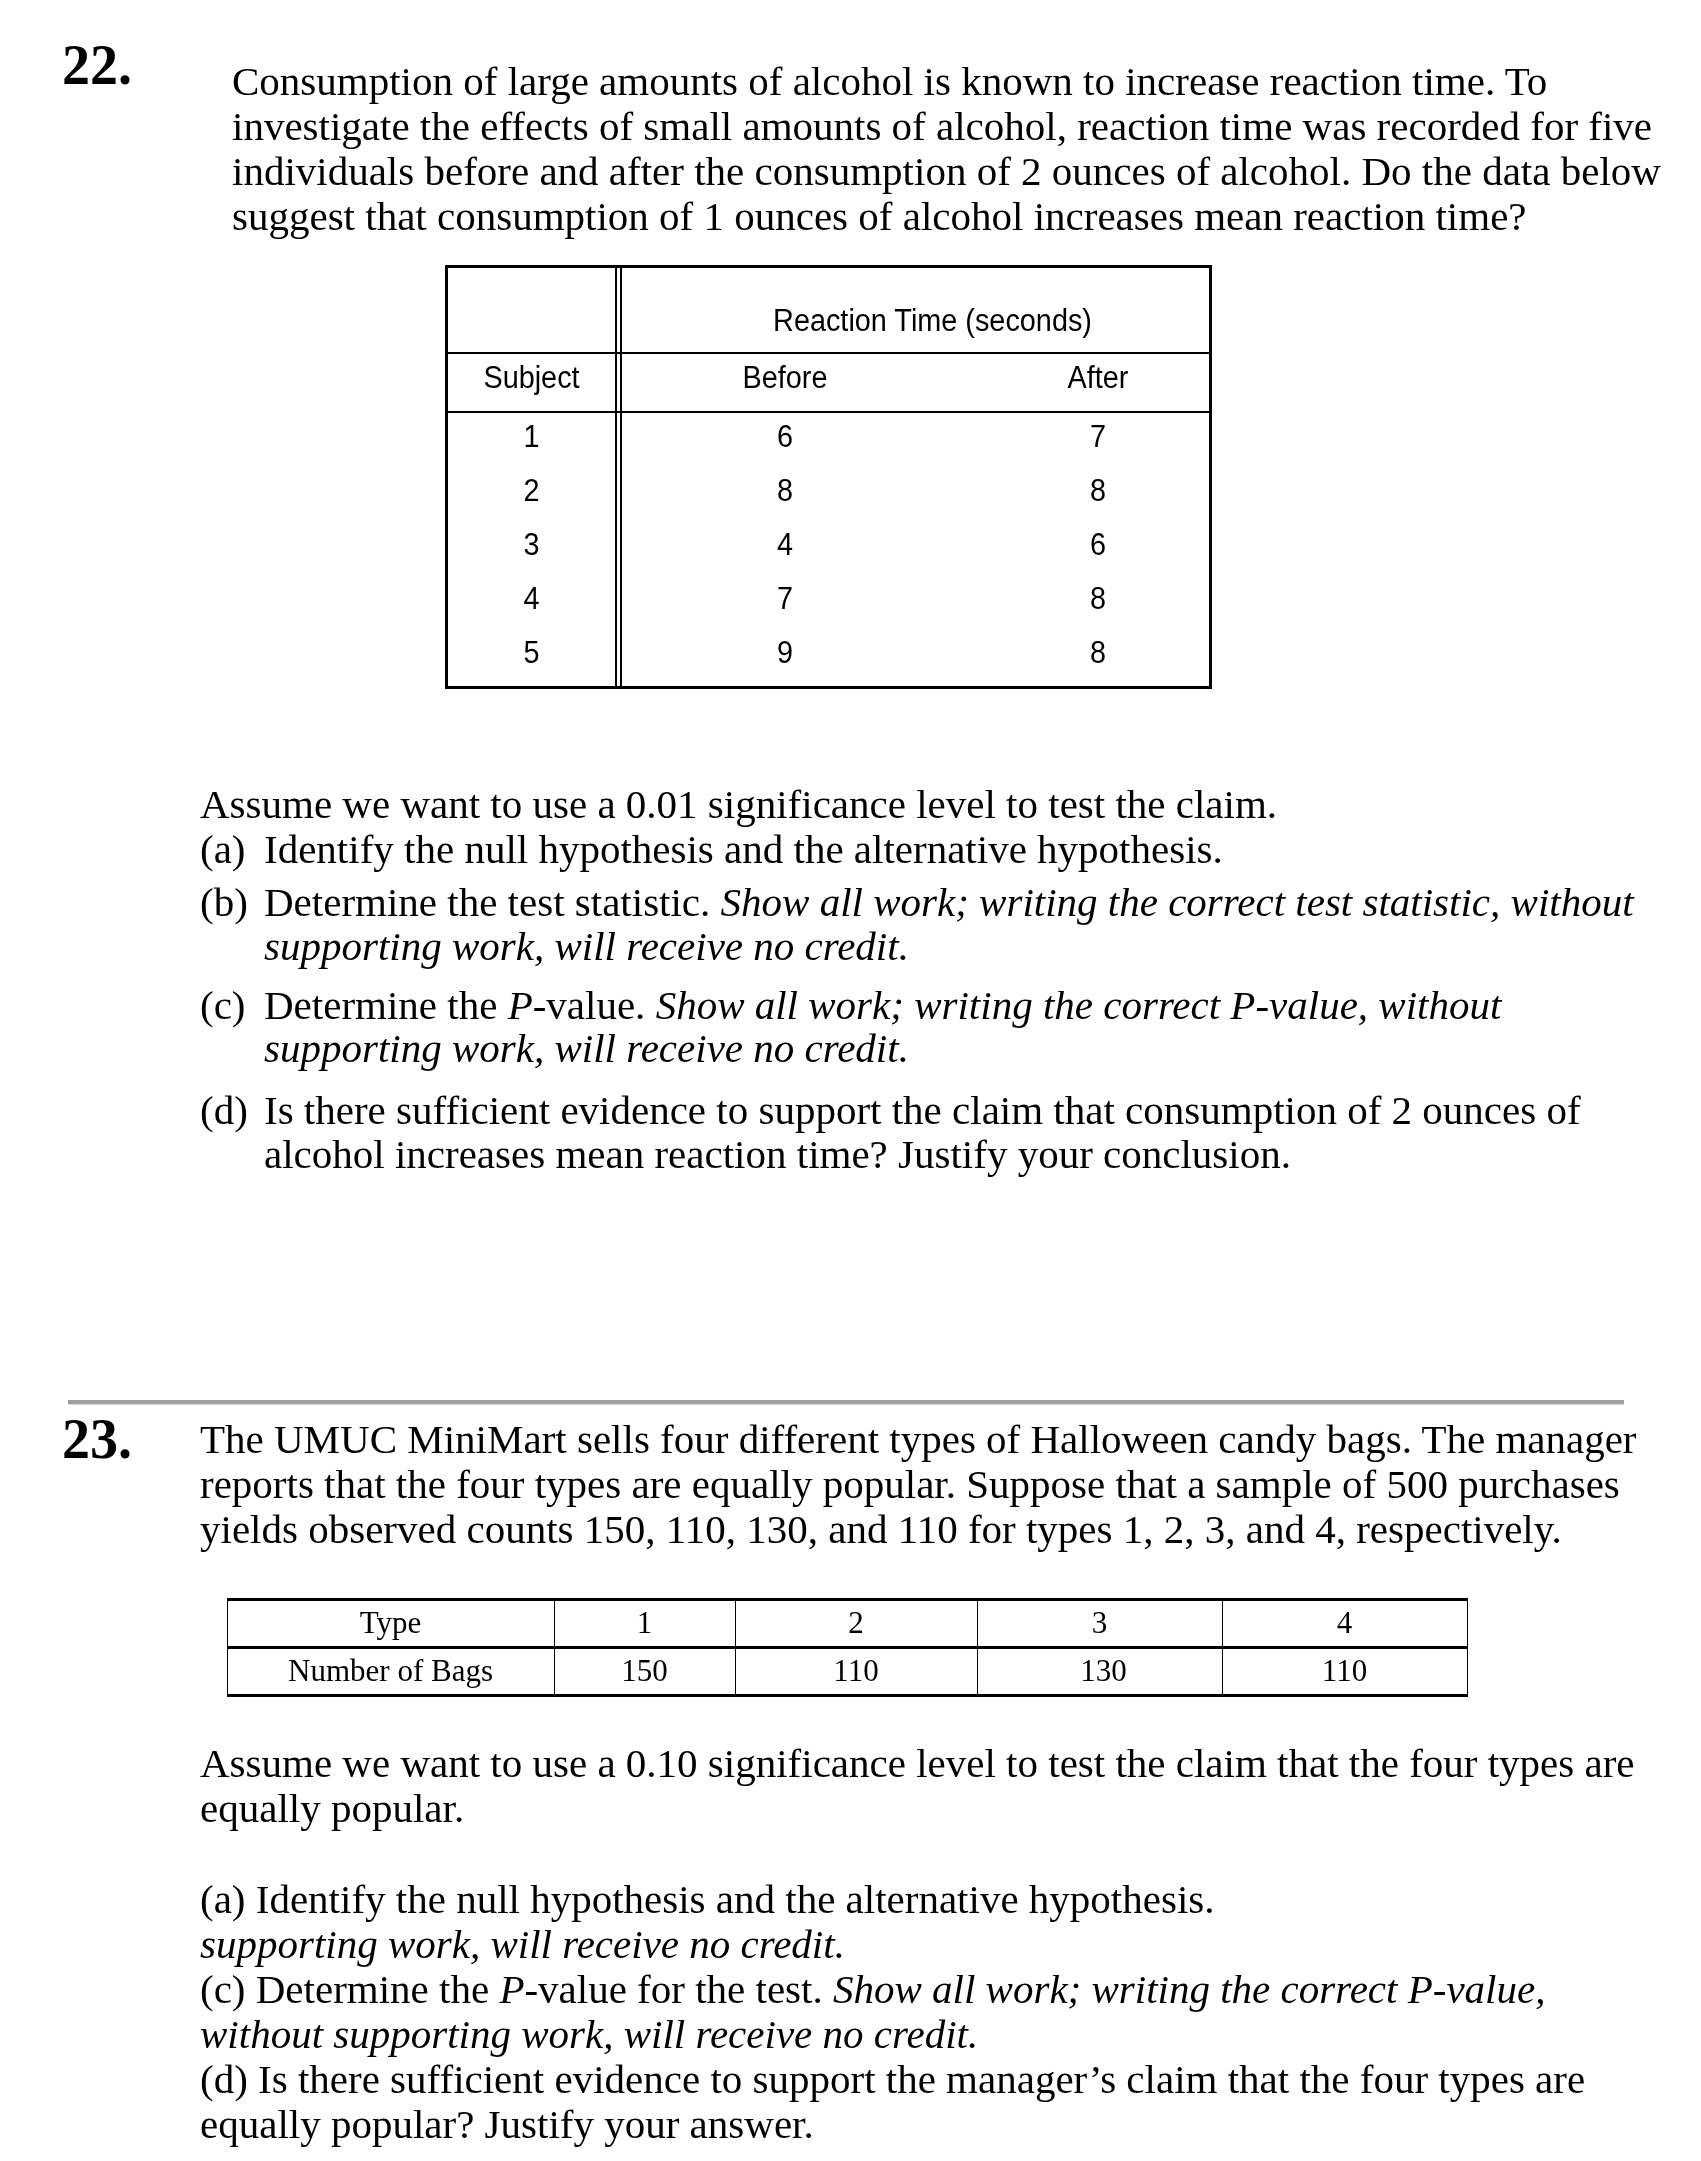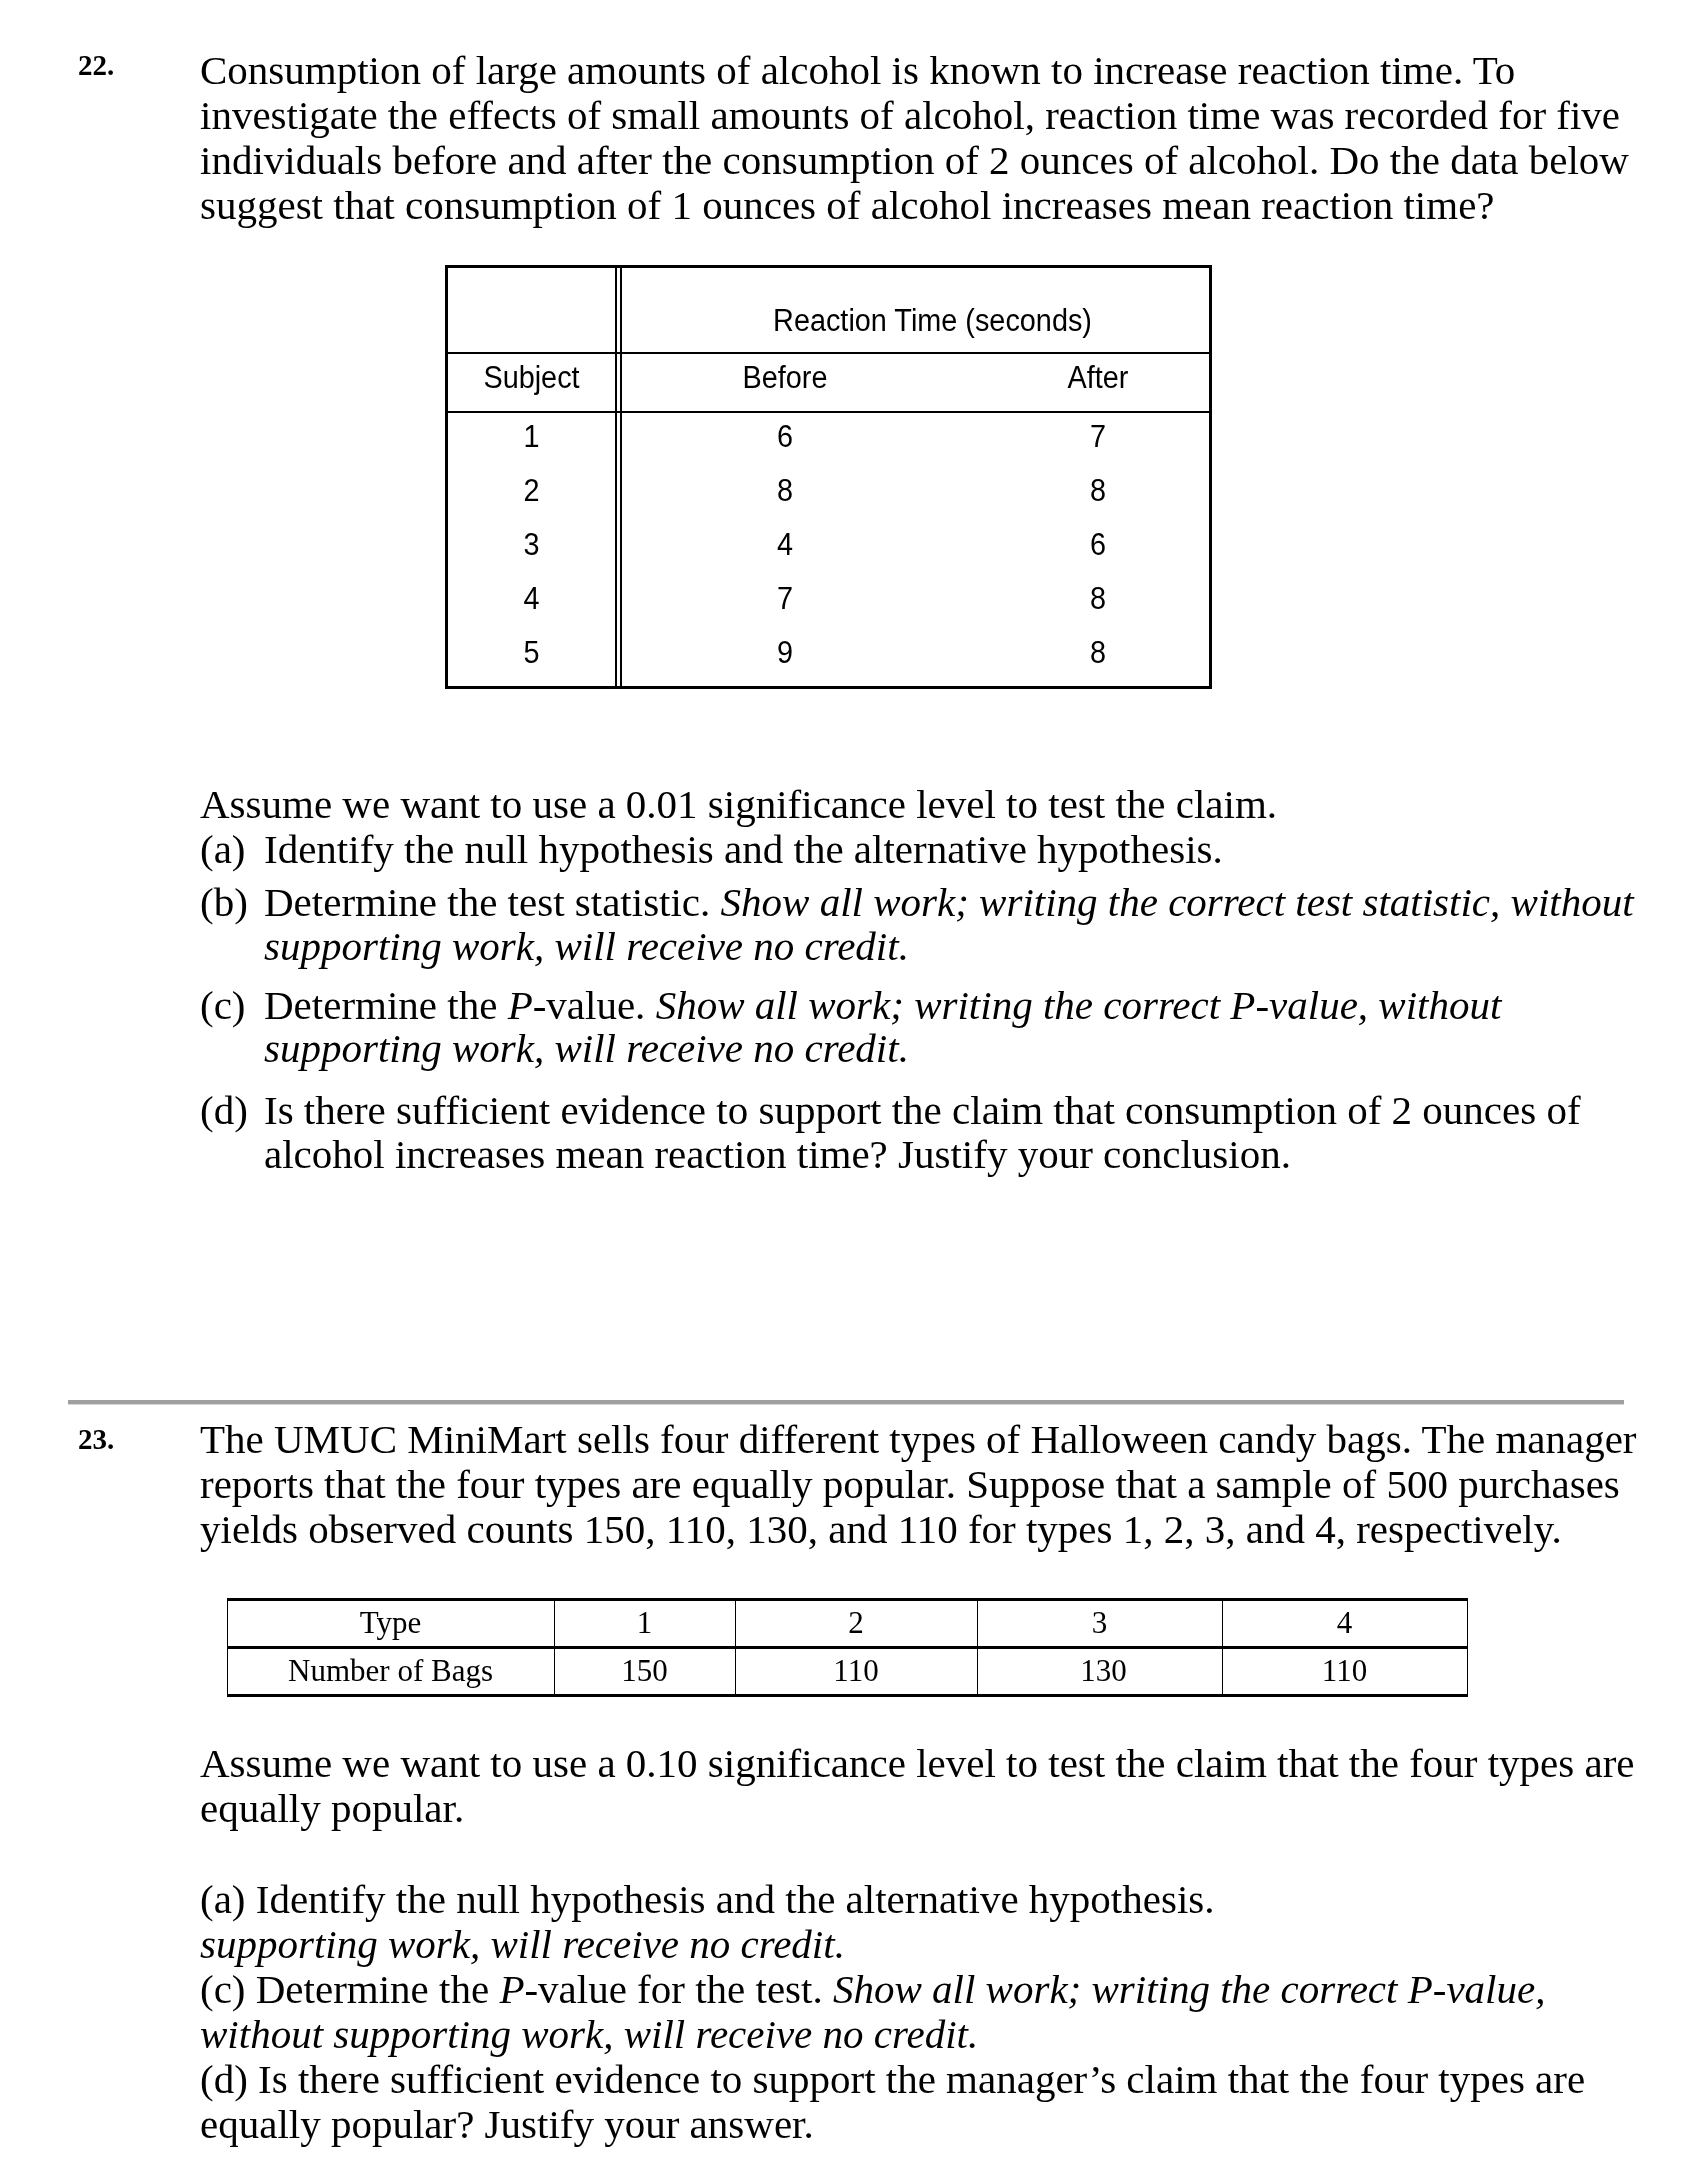--- a/index.html
+++ b/index.html
@@ -1,17 +1,17 @@
 <!DOCTYPE html>
 <html style="font-size:7px"><head>
 <meta charset="utf-8">
 <style>
   html, body { margin: 0; padding: 0; background: #ffffff; }
   body { width: 1702px; height: 2286px; position: relative; overflow: hidden; color: #000; }
-  .qnum { position: absolute; left: 78px; font-family: "Liberation Serif", serif; font-weight: bold; font-size: 29px; line-height: 45px; }
+  .qnum { position: absolute; left: 62px; font-family: "Liberation Serif", serif; font-weight: bold; font-size: 56px; line-height: 45px; }
   .para { position: absolute; left: 200px; width: 1435px; font-family: "Liberation Serif", serif; font-size: 41px; line-height: 45px; white-space: nowrap; }
   .line { display: block; height: 45px; }
   .it { font-style: italic; }
   .sub { position: absolute; left: 200px; font-family: "Liberation Serif", serif; font-size: 41px; line-height: 45px; white-space: nowrap; }
   .sub .lbl { position: absolute; left: 0; }
   .sub .txt { position: absolute; left: 64px; }
   
   #t1 { position: absolute; left: 445px; top: 265px; width: 767px; height: 424px; box-sizing: border-box; border: 3.9px solid #000; }
   #t1 .vd1 { position: absolute; left: 167px; top: 0; bottom: 0; width: 2.2px; background: #000; }
   #t1 .vd2 { position: absolute; left: 172px; top: 0; bottom: 0; width: 2.2px; background: #000; }
@@ -22,21 +22,21 @@
   #t2 .hb { position: absolute; left: 0; right: 0; height: 2.6px; background: #000; }
   #t2 .vb { position: absolute; top: 0; bottom: 0; width: 1.3px; background: #000; }
   #t2 .c { position: absolute; font-family: "Liberation Serif", serif; font-size: 31px; line-height: 45px; text-align: center; white-space: nowrap; }
   #sep { position: absolute; left: 68px; top: 1400px; width: 1556px; height: 4.3px; background: #a0a0a0; border-bottom: 1.3px solid #d8d8d8; }
 </style>
 </head>
 <body>
 
 <div>
   <div class="qnum" style="top:43px;">22.</div>
-  <div class="para" style="top:48px;">
+  <div class="para" style="top:59px;margin-left:32px;">
     <span class="line">Consumption of large amounts of alcohol is known to increase reaction time. To</span>
     <span class="line">investigate the effects of small amounts of alcohol, reaction time was recorded for five</span>
     <span class="line">individuals before and after the consumption of 2 ounces of alcohol.  Do the data below</span>
     <span class="line">suggest that consumption of 1 ounces of alcohol increases mean reaction time?</span>
   </div>
 
   <div id="t1">
     <div class="vd1"></div>
     <div class="vd2"></div>
     <div class="hd" style="top:84px;"></div>

